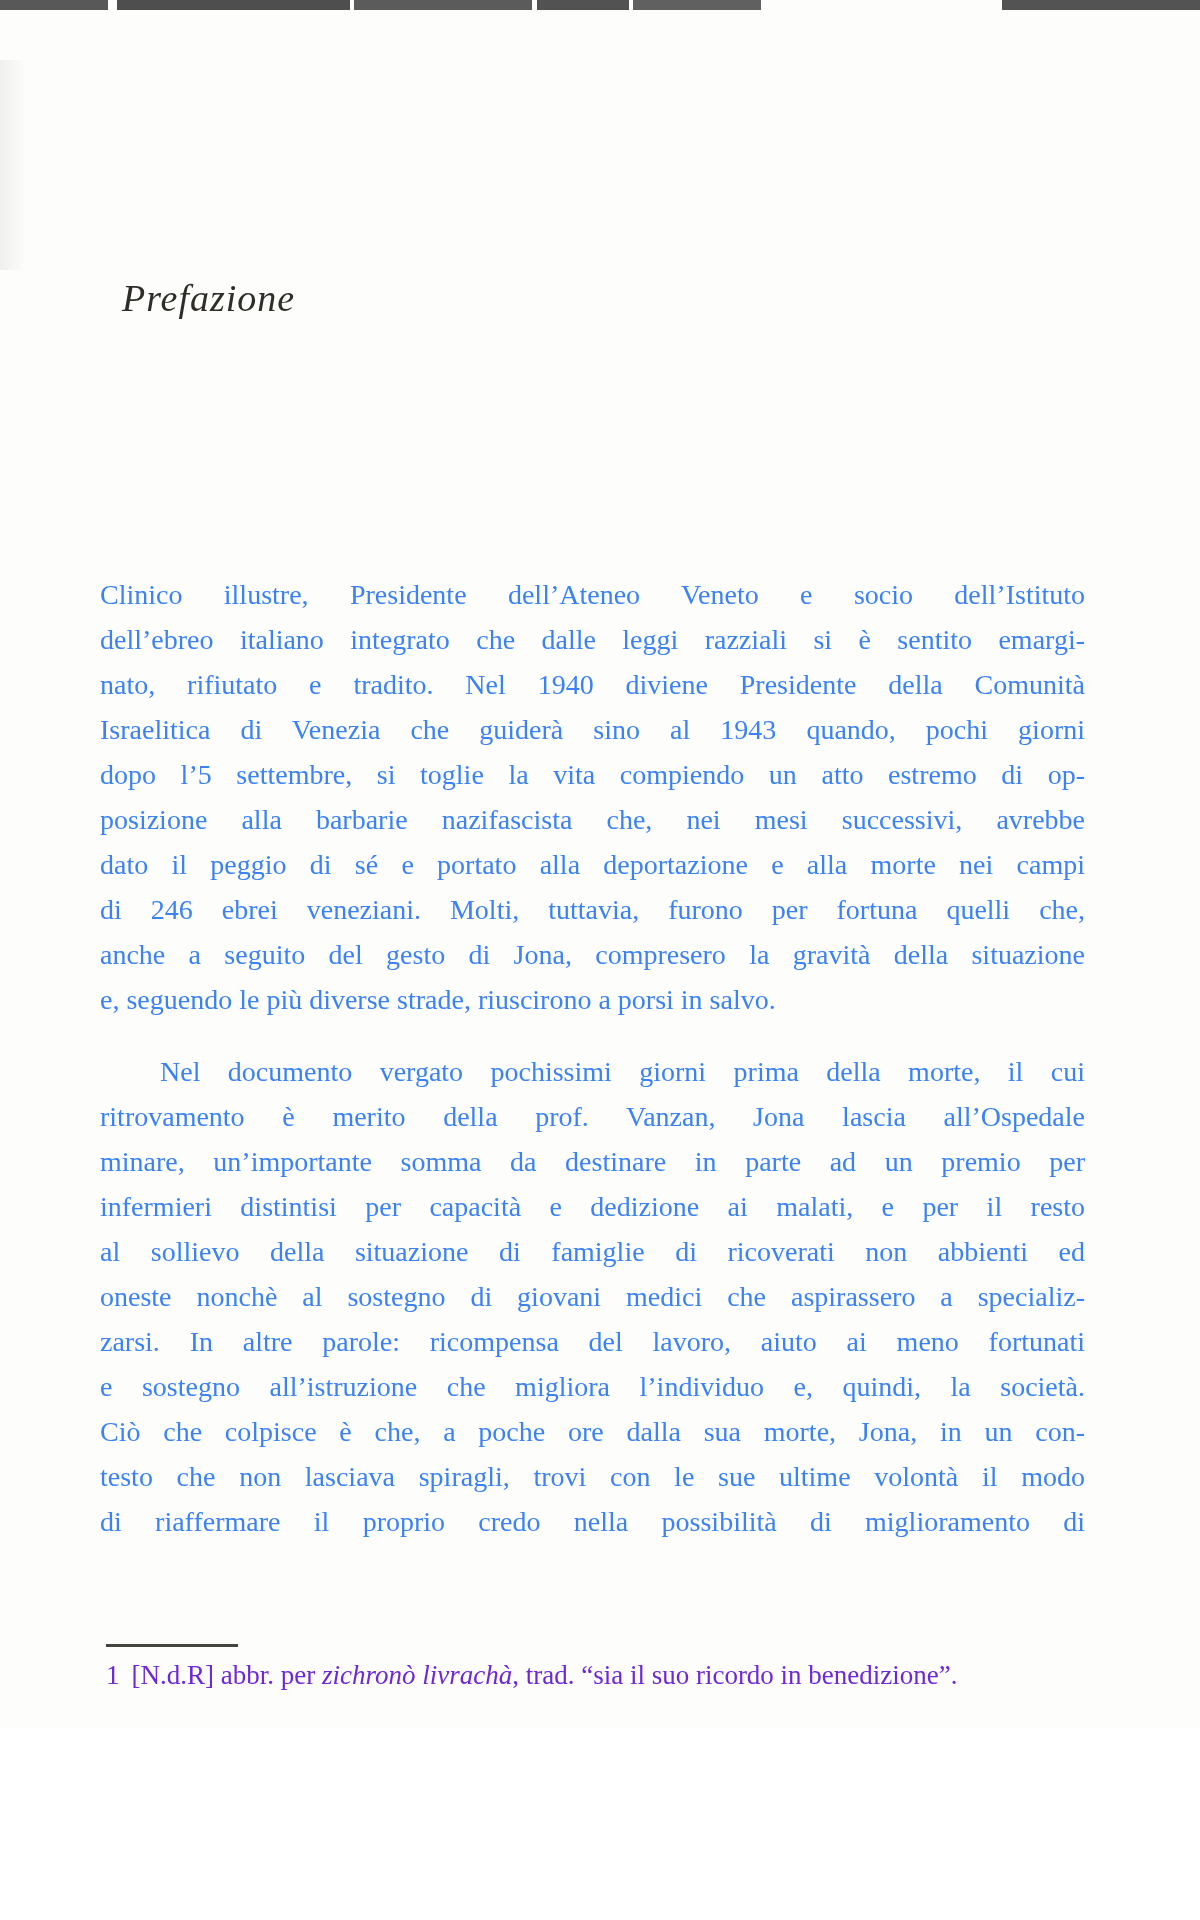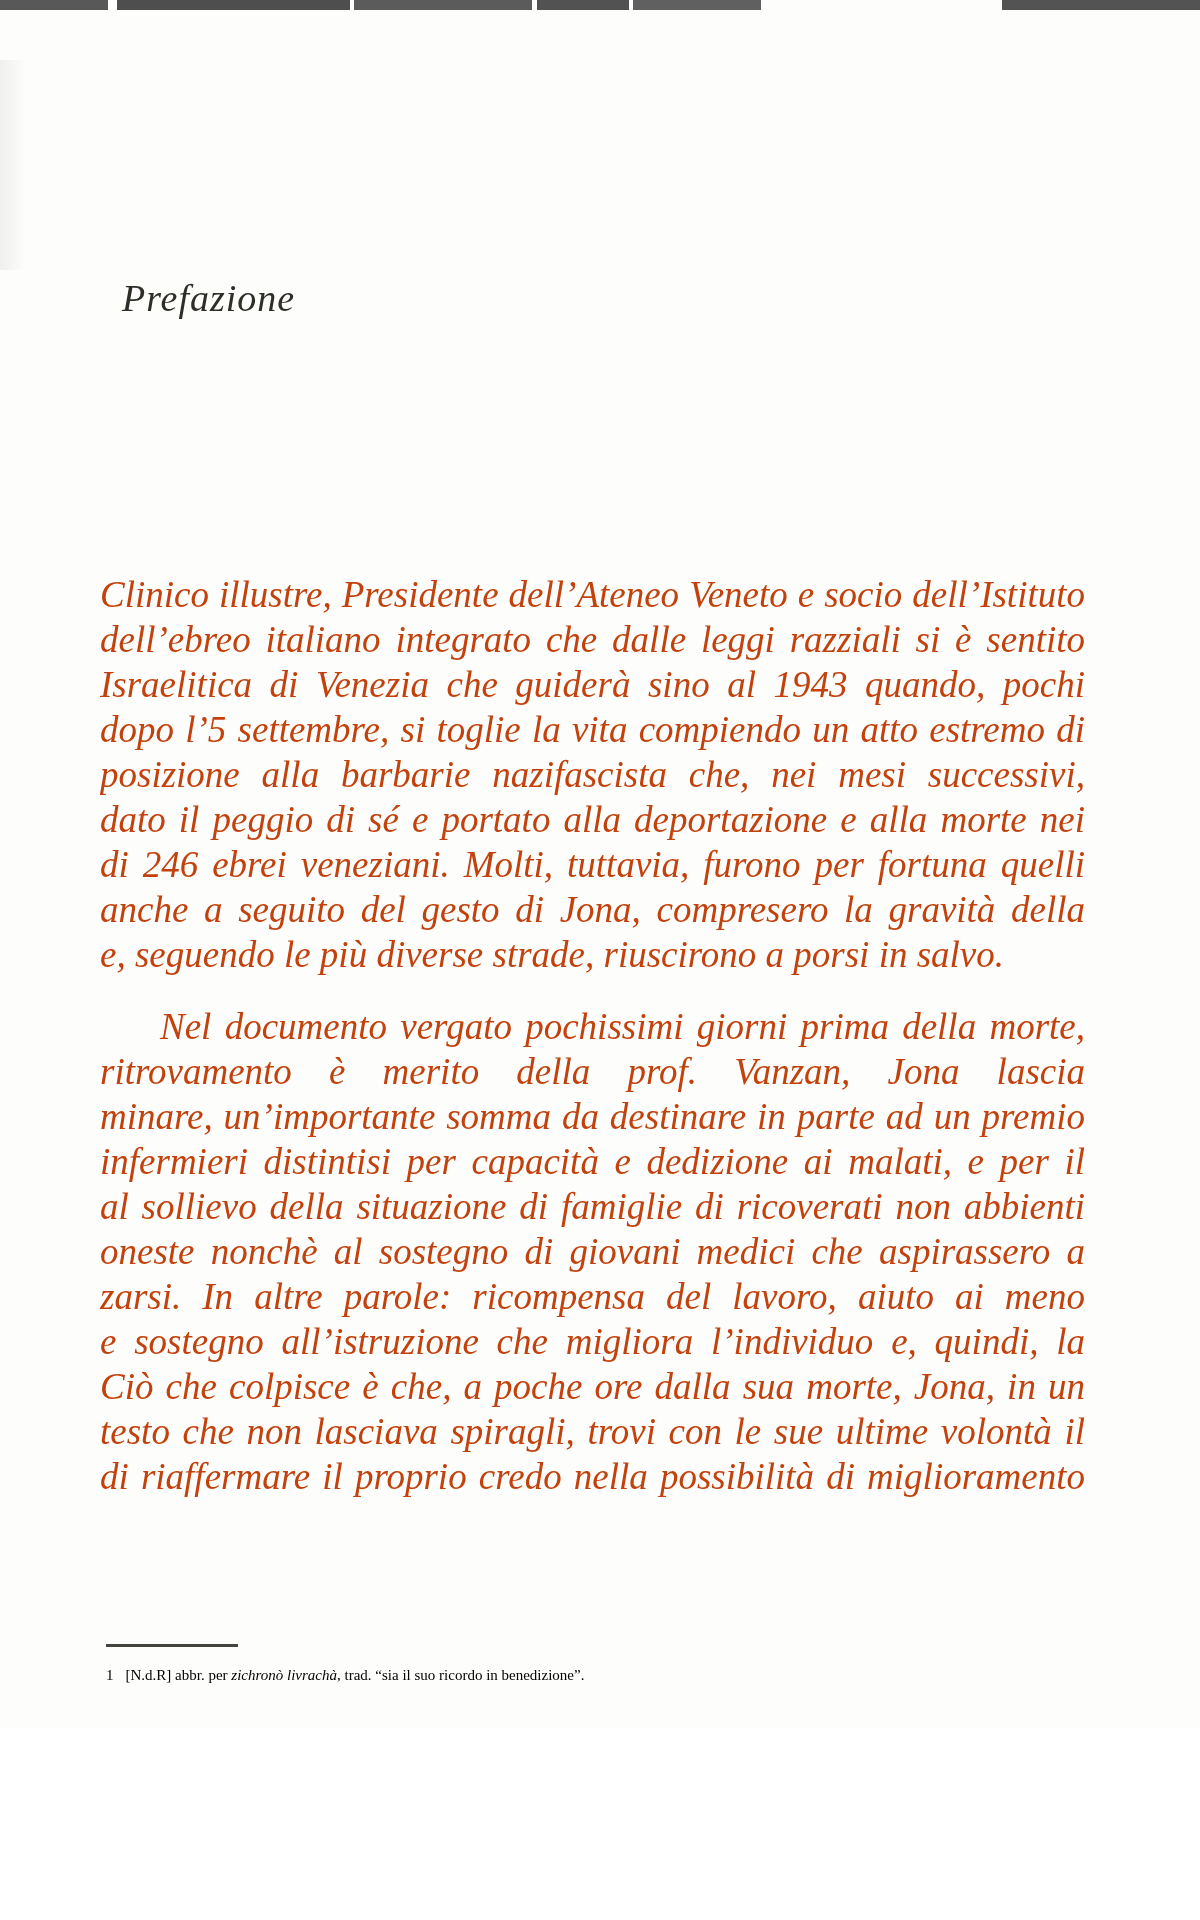--- a/index.html
+++ b/index.html
@@ -32,43 +32,42 @@
     font-size: 38px;
     letter-spacing: 1px;
     color: #2f2d28;
   }
 
   .body-block {
     position: absolute;
     left: 100px;
     top: 572px;
     width: 985px;
-    font-style: italic;
-    font-size: 37px;
+    font-size: 28px;
     line-height: 45px;
-    color: #c2410c;
+    color: #3b82f6;
   }
   .para2 { margin-top: 27px; }
   .line {
     height: 45px;
     text-align: justify;
     text-align-last: justify;
     white-space: normal;
     overflow: hidden;
   }
   .line.para-end { text-align-last: left; }
   .line.indent { padding-left: 60px; }
 
   .footnote {
     position: absolute;
     left: 106px;
     top: 1644px;
     width: 980px;
-    font-size: 15px;
-    color: #000000;
+    font-size: 27px;
+    color: #6d28d9;
   }
   .footnote-rule {
     width: 132px;
     height: 3px;
     background: #45433e;
     margin-bottom: 13px;
   }
   .footnote-line { line-height: 30px; }
   .fn-marker { margin-right: 12px; }
   .it { font-style: italic; }
@@ -96,20 +95,21 @@
   </div>
 
   <div class="shadow-left"></div>
 
   <div class="title">Prefazione</div>
 
   <div class="body-block">
     <div class="para1">
       <div class="line">Clinico illustre, Presidente dell’Ateneo Veneto e socio dell’Istituto</div>
       <div class="line">dell’ebreo italiano integrato che dalle leggi razziali si è sentito emargi-</div>
+      <div class="line">nato, rifiutato e tradito. Nel 1940 diviene Presidente della Comunità</div>
       <div class="line">Israelitica di Venezia che guiderà sino al 1943 quando, pochi giorni</div>
       <div class="line">dopo l’5 settembre, si toglie la vita compiendo un atto estremo di op-</div>
       <div class="line">posizione alla barbarie nazifascista che, nei mesi successivi, avrebbe</div>
       <div class="line">dato il peggio di sé e portato alla deportazione e alla morte nei campi</div>
       <div class="line">di 246 ebrei veneziani. Molti, tuttavia, furono per fortuna quelli che,</div>
       <div class="line">anche a seguito del gesto di Jona, compresero la gravità della situazione</div>
       <div class="line para-end">e, seguendo le più diverse strade, riuscirono a porsi in salvo.</div>
     </div>
     <div class="para2">
       <div class="line indent">Nel documento vergato pochissimi giorni prima della morte, il cui</div>

